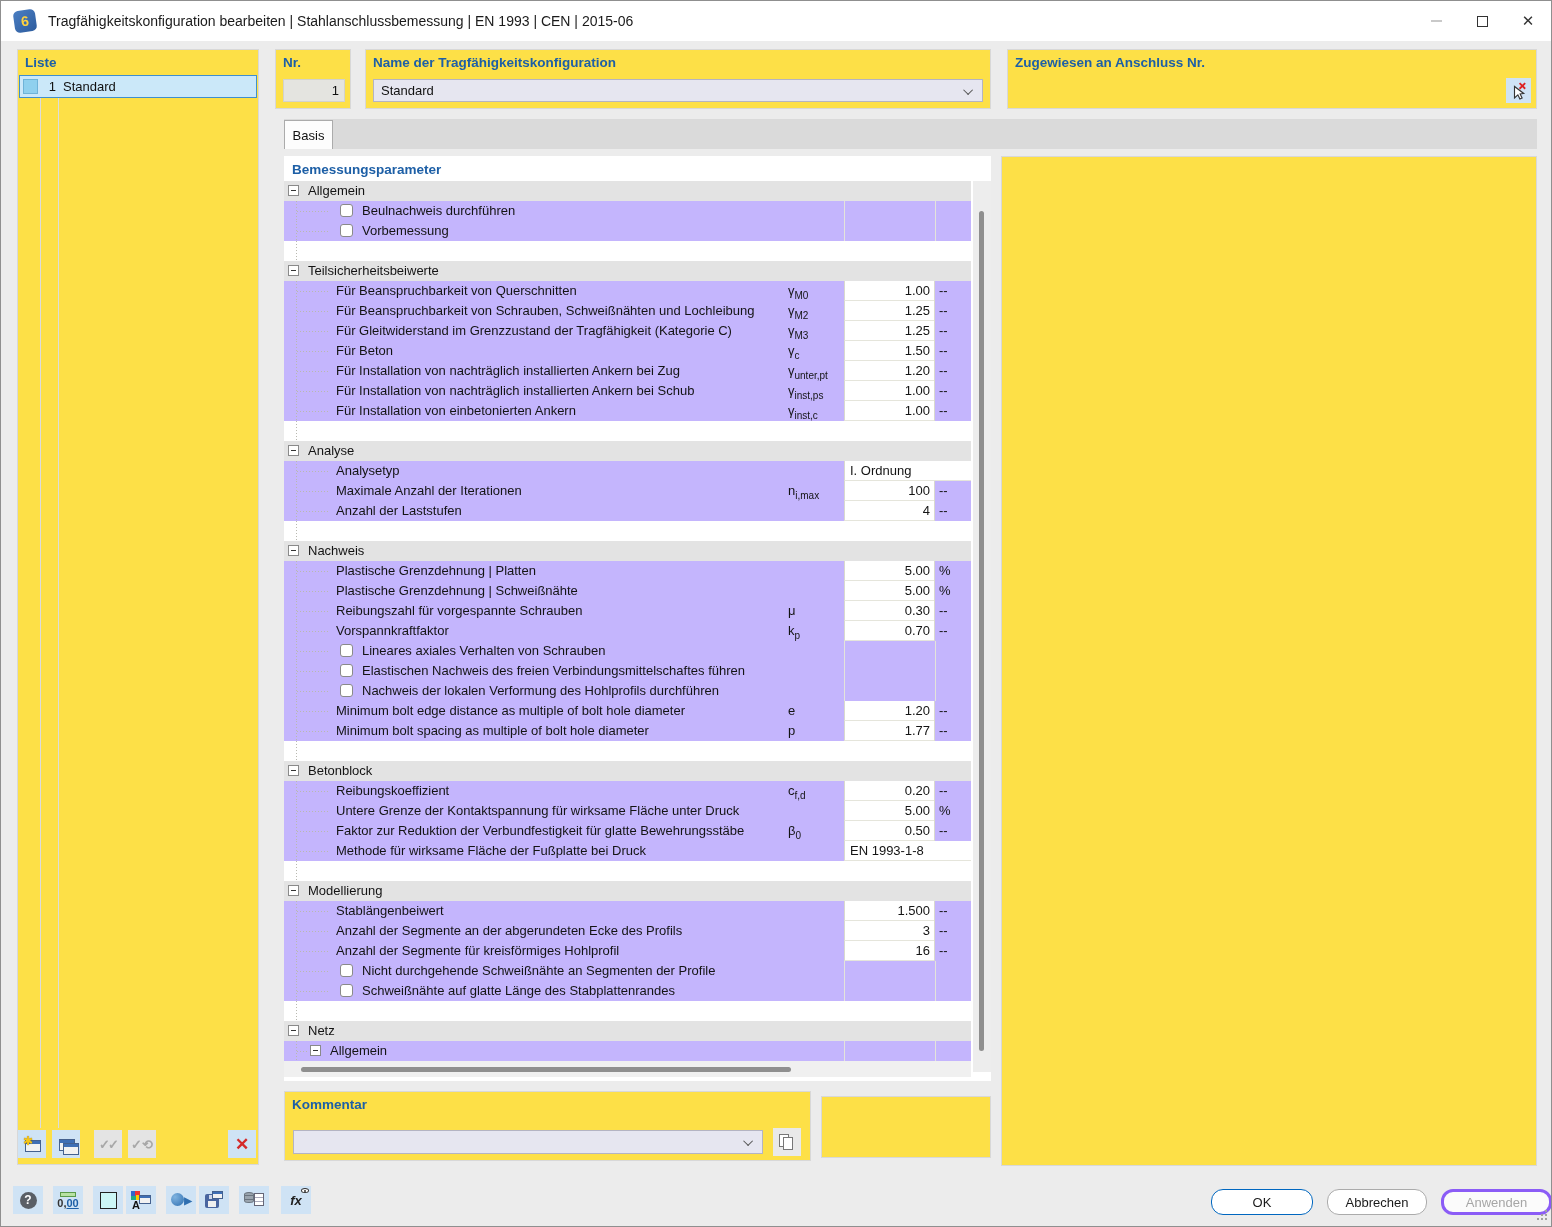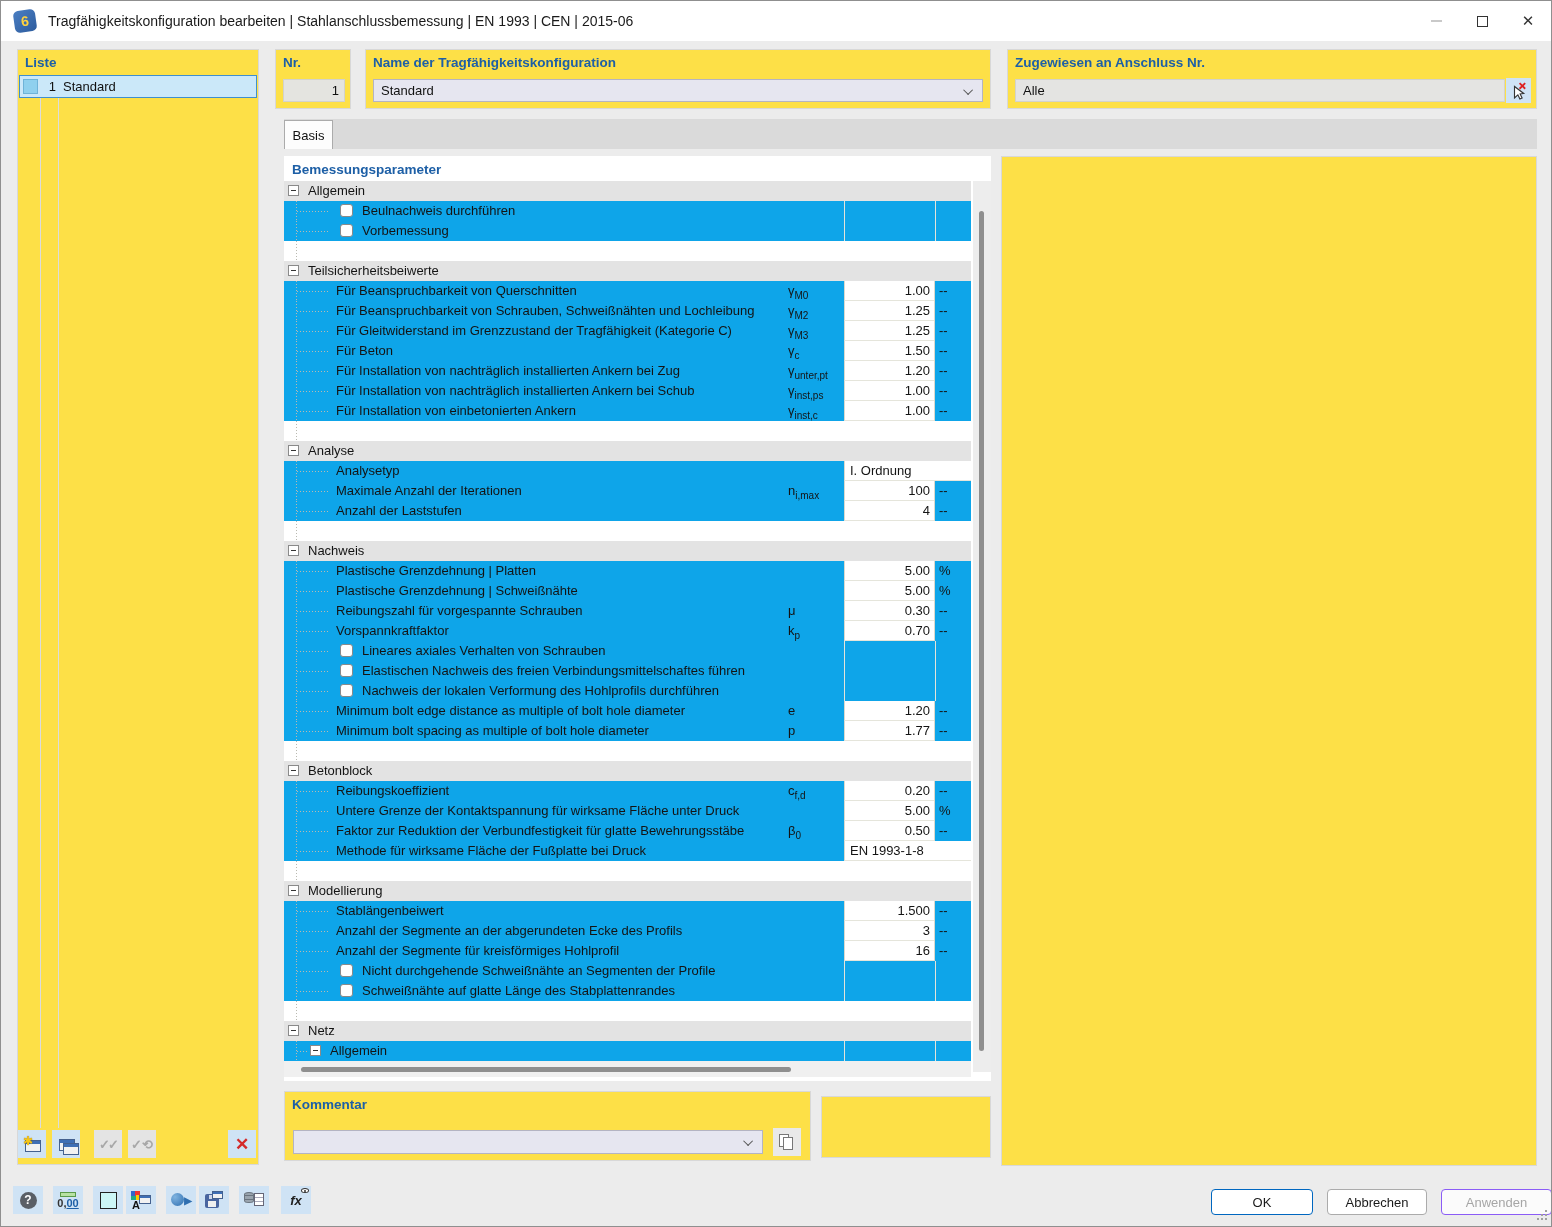--- a/index.html
+++ b/index.html
@@ -58,21 +58,21 @@
 
   
   .param-panel{left:283px;top:155px;width:707px;height:925px;border:none;}
   .param-panel .blue-label{position:absolute;left:8px;top:6px;}
   .ptable{position:absolute;left:0;top:25px;width:687px;}
   .p-sec{position:relative;height:20px;background:#e3e3e3;font-size:13px;color:#141414;}
   .p-sec .minus{left:4px;top:4px;}
   .p-sec .lbl{position:absolute;left:24px;top:2px;}
   .minus{position:absolute;width:11px;height:11px;background:#fff;border:1px solid #8a8a8a;}
   .minus::before{content:"";position:absolute;left:2px;top:4px;width:5px;height:1px;background:#333;}
-  .p-row{position:relative;height:20px;background:#0ea5e9;font-size:13px;color:#141414;}
+  .p-row{position:relative;height:20px;background:#c4b5fd;font-size:13px;color:#141414;}
   .p-row.spacer{background:#fff;}
   .p-row .rail{position:absolute;left:12px;top:0;width:1px;height:100%;background-image:repeating-linear-gradient(to bottom,#b9b9b0 0 1px,transparent 1px 3px);}
   .p-row .stub{position:absolute;left:13px;top:10px;width:33px;height:1px;background-image:repeating-linear-gradient(to right,#b9b9b0 0 1px,transparent 1px 3px);}
   .p-row .lbl{position:absolute;left:52px;top:2px;white-space:nowrap;}
   .p-row.cb-row .lbl{left:78px;}
   .p-row .cb{position:absolute;left:56px;top:3px;width:13px;height:13px;background:#fff;border:1px solid #8a8a8a;border-radius:3px;}
   .p-row .sym{position:absolute;left:504px;top:2px;}
   .p-row .sym sub{font-size:10px;}
   .p-row .val{position:absolute;left:560px;top:0;width:90px;height:20px;background:#fff;border-left:1px solid #d9d9ce;border-bottom:1px solid #e5e5db;text-align:right;padding:2px 4px 0 0;}
   .p-row .val.left{width:127px;text-align:left;padding-left:5px;}
@@ -128,24 +128,24 @@
   .db-ic{position:relative;width:20px;height:17px;}
   .cyl{position:absolute;left:0;top:0;width:10px;height:11px;background:#9aa4ae;border-radius:5px/2.5px;border:1px solid #6a747e;}
   .cyl::before{content:"";position:absolute;left:0;top:2.5px;right:0;height:1px;background:#6a747e;}
   .cyl::after{content:"";position:absolute;left:0;top:6px;right:0;height:1px;background:#6a747e;}
   .dbpage{position:absolute;right:0;top:1px;width:10px;height:13px;background:#fff;border:1px solid #667;
     background-image:repeating-linear-gradient(to bottom,transparent 0 3px,#aab 3px 4px);}
   .fx-ic{position:relative;font-style:italic;font-weight:bold;font-size:13px;color:#222;}
   .fx-eye{position:absolute;right:-7px;top:-5px;width:8px;height:5px;border:1px solid #333;border-radius:50%;background:#fff;}
   .fx-eye::before{content:"";position:absolute;left:2.5px;top:1px;width:2px;height:2px;background:#333;border-radius:50%;}
 
-  .dlg-btn{position:absolute;top:1188px;height:26px;border-radius:4px;background:#fff;font-size:13px;color:#1a1a1a;display:flex;align-items:center;justify-content:center;}
+  .dlg-btn{position:absolute;top:1188px;height:26px;border-radius:12px;background:#fff;font-size:13px;color:#1a1a1a;display:flex;align-items:center;justify-content:center;}
   .btn-ok{left:1210px;width:102px;border:1px solid #0067c0;}
   .btn-cancel{left:1326px;width:100px;border:1px solid #ababab;}
-  .btn-apply{left:1440px;width:111px;border:1px solid #8b5cf6;background:#fbfbfb;color:#a6a6a6;}
+  .btn-apply{left:1440px;width:111px;border:3px solid #8b5cf6;background:#fbfbfb;color:#a6a6a6;}
   .grip{position:absolute;right:4px;bottom:6px;width:12px;height:12px;}
   .grip i{position:absolute;width:2px;height:2px;background:#a0a0a0;}
 </style>
 </head>
 <body>
 
 <div class="window">
 
   <div class="titlebar">
     <div class="appicon">6</div>
@@ -209,21 +209,20 @@
   <div class="gbox name-box">
     <div class="blue-label">Name der Tragfähigkeitskonfiguration</div>
     <div class="field combo">
       <span>Standard</span>
       <span class="chev"></span>
     </div>
   </div>
 
   <div class="gbox assigned-box">
     <div class="blue-label">Zugewiesen an Anschluss Nr.</div>
-    <div class="field assigned-field">Alle</div>
     <div class="cursor-btn">
       <svg width="18" height="18" viewBox="0 0 16 16">
         <line x1="8.5" y1="1" x2="13.5" y2="6" stroke="#d22" stroke-width="1.6"></line>
         <line x1="13.5" y1="1" x2="8.5" y2="6" stroke="#d22" stroke-width="1.6"></line>
         <path d="M4,4 L4,14.2 L7,11.4 L8.8,15.2 L10.8,14.2 L9,10.6 L12.2,10.2 Z" fill="#fff" stroke="#333" stroke-width="1"></path>
       </svg>
     </div>
   </div>
 
   <div class="tabstrip">

